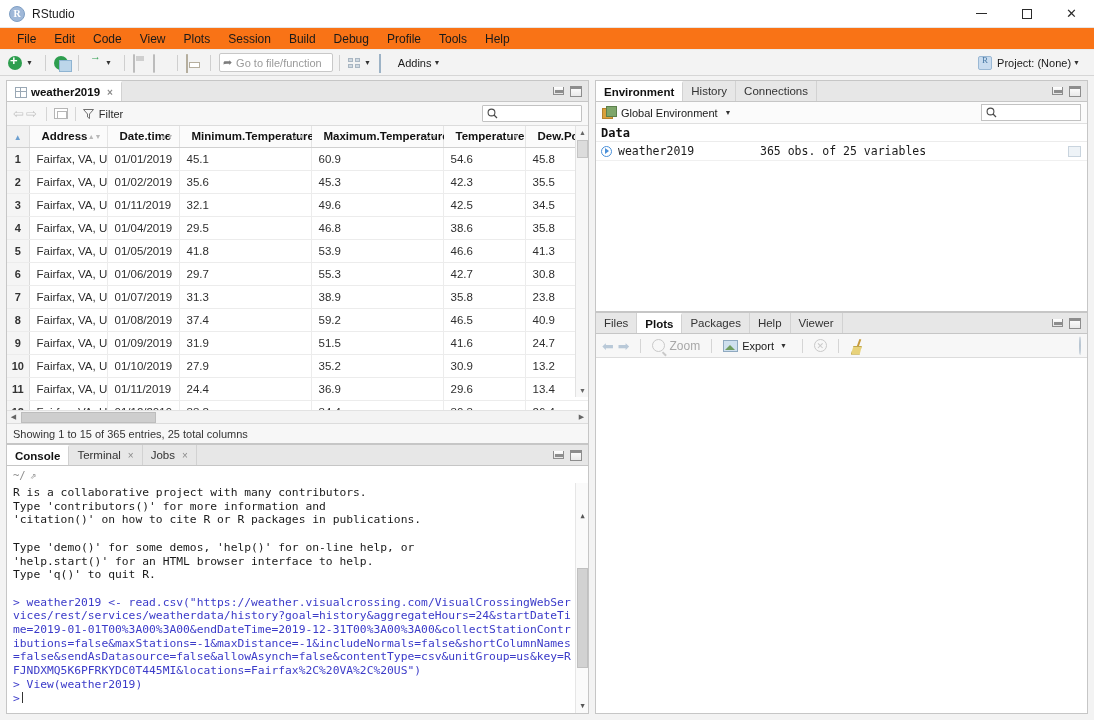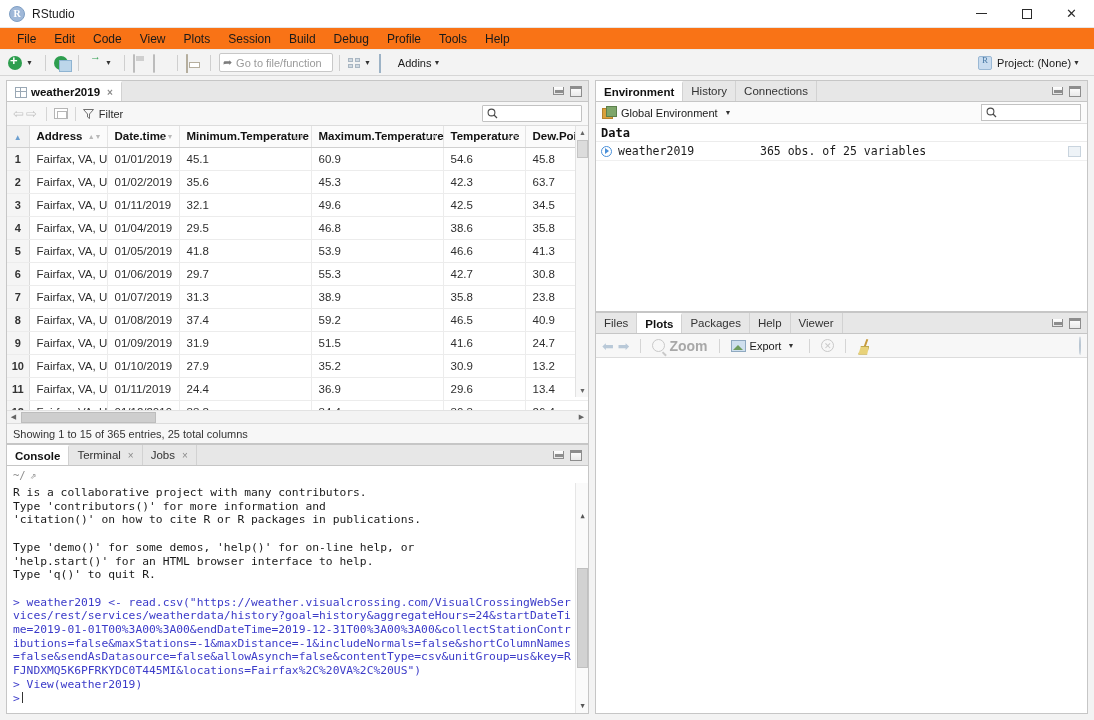--- a/index.html
+++ b/index.html
@@ -222,21 +222,21 @@
     margin-left: auto; width: 100px; height: 17px;
     background: #fff; border: 1px solid #c2c2c2; border-radius: 1px;
     display: flex; align-items: center; padding-left: 4px;
   }
 
   
   .gridwrap { flex: 1; position: relative; overflow: hidden; display: flex; flex-direction: column; min-height:0; }
   table.dgrid { border-collapse: collapse; width: 100%; table-layout: fixed; }
   table.dgrid th {
     font-size: 11.5px; font-weight: bold; color: #111;
-    text-align: left; padding: 4px 6px 4px 7px;
+    text-align: left; padding: 4px 6px 4px 12px;
     background: #fbfbfb;
     border-right: 1px solid #e4e4e4;
     border-bottom: 1px solid #d0d0d0;
     white-space: nowrap; position: relative;
     height: 21px;
   }
   table.dgrid th.rownum-h {
     background: #f1f1f1; border-right: 1px solid #dcdcdc;
     text-align: center; padding: 0;
   }
@@ -440,21 +440,21 @@
     border: 1px solid #c9d4de; background: #eef3f7;
   }
   .env-body { flex: 1; background: #fff; min-height: 0; }
 
   
   .plot-tools {
     height: 24px; background: #f7f7f7; border-bottom: 1px solid #dcdcdc;
     display: flex; align-items: center; padding: 0 6px; gap: 4px;
     flex: 0 0 24px;
   }
-  .pt-label { font-size: 14px; color: #a8a8a8; font-weight: bold; }
+  .pt-label { font-size: 12px; color: #a8a8a8; }
   .pt-label-dark { font-size: 11px; color: #1a1a1a; }
   .ico-magnify {
     width: 13px; height: 13px; border: 1.5px solid #c9c9c9; border-radius: 50%;
     position: relative;
   }
   .ico-magnify::after {
     content: ''; position: absolute; right: -3px; bottom: -3px;
     width: 5px; height: 1.5px; background: #c9c9c9; transform: rotate(45deg);
   }
   .ico-export {
@@ -630,21 +630,21 @@
                   <td>54.6</td>
                   <td>45.8</td>
                 </tr>
               <tr>
                   <td class="rownum">2</td>
                   <td>Fairfax, VA, US</td>
                   <td>01/02/2019</td>
                   <td>35.6</td>
                   <td>45.3</td>
                   <td>42.3</td>
-                  <td>63.7</td>
+                  <td>35.5</td>
                 </tr>
               <tr>
                   <td class="rownum">3</td>
                   <td>Fairfax, VA, US</td>
                   <td>01/11/2019</td>
                   <td>32.1</td>
                   <td>49.6</td>
                   <td>42.5</td>
                   <td>34.5</td>
                 </tr>

